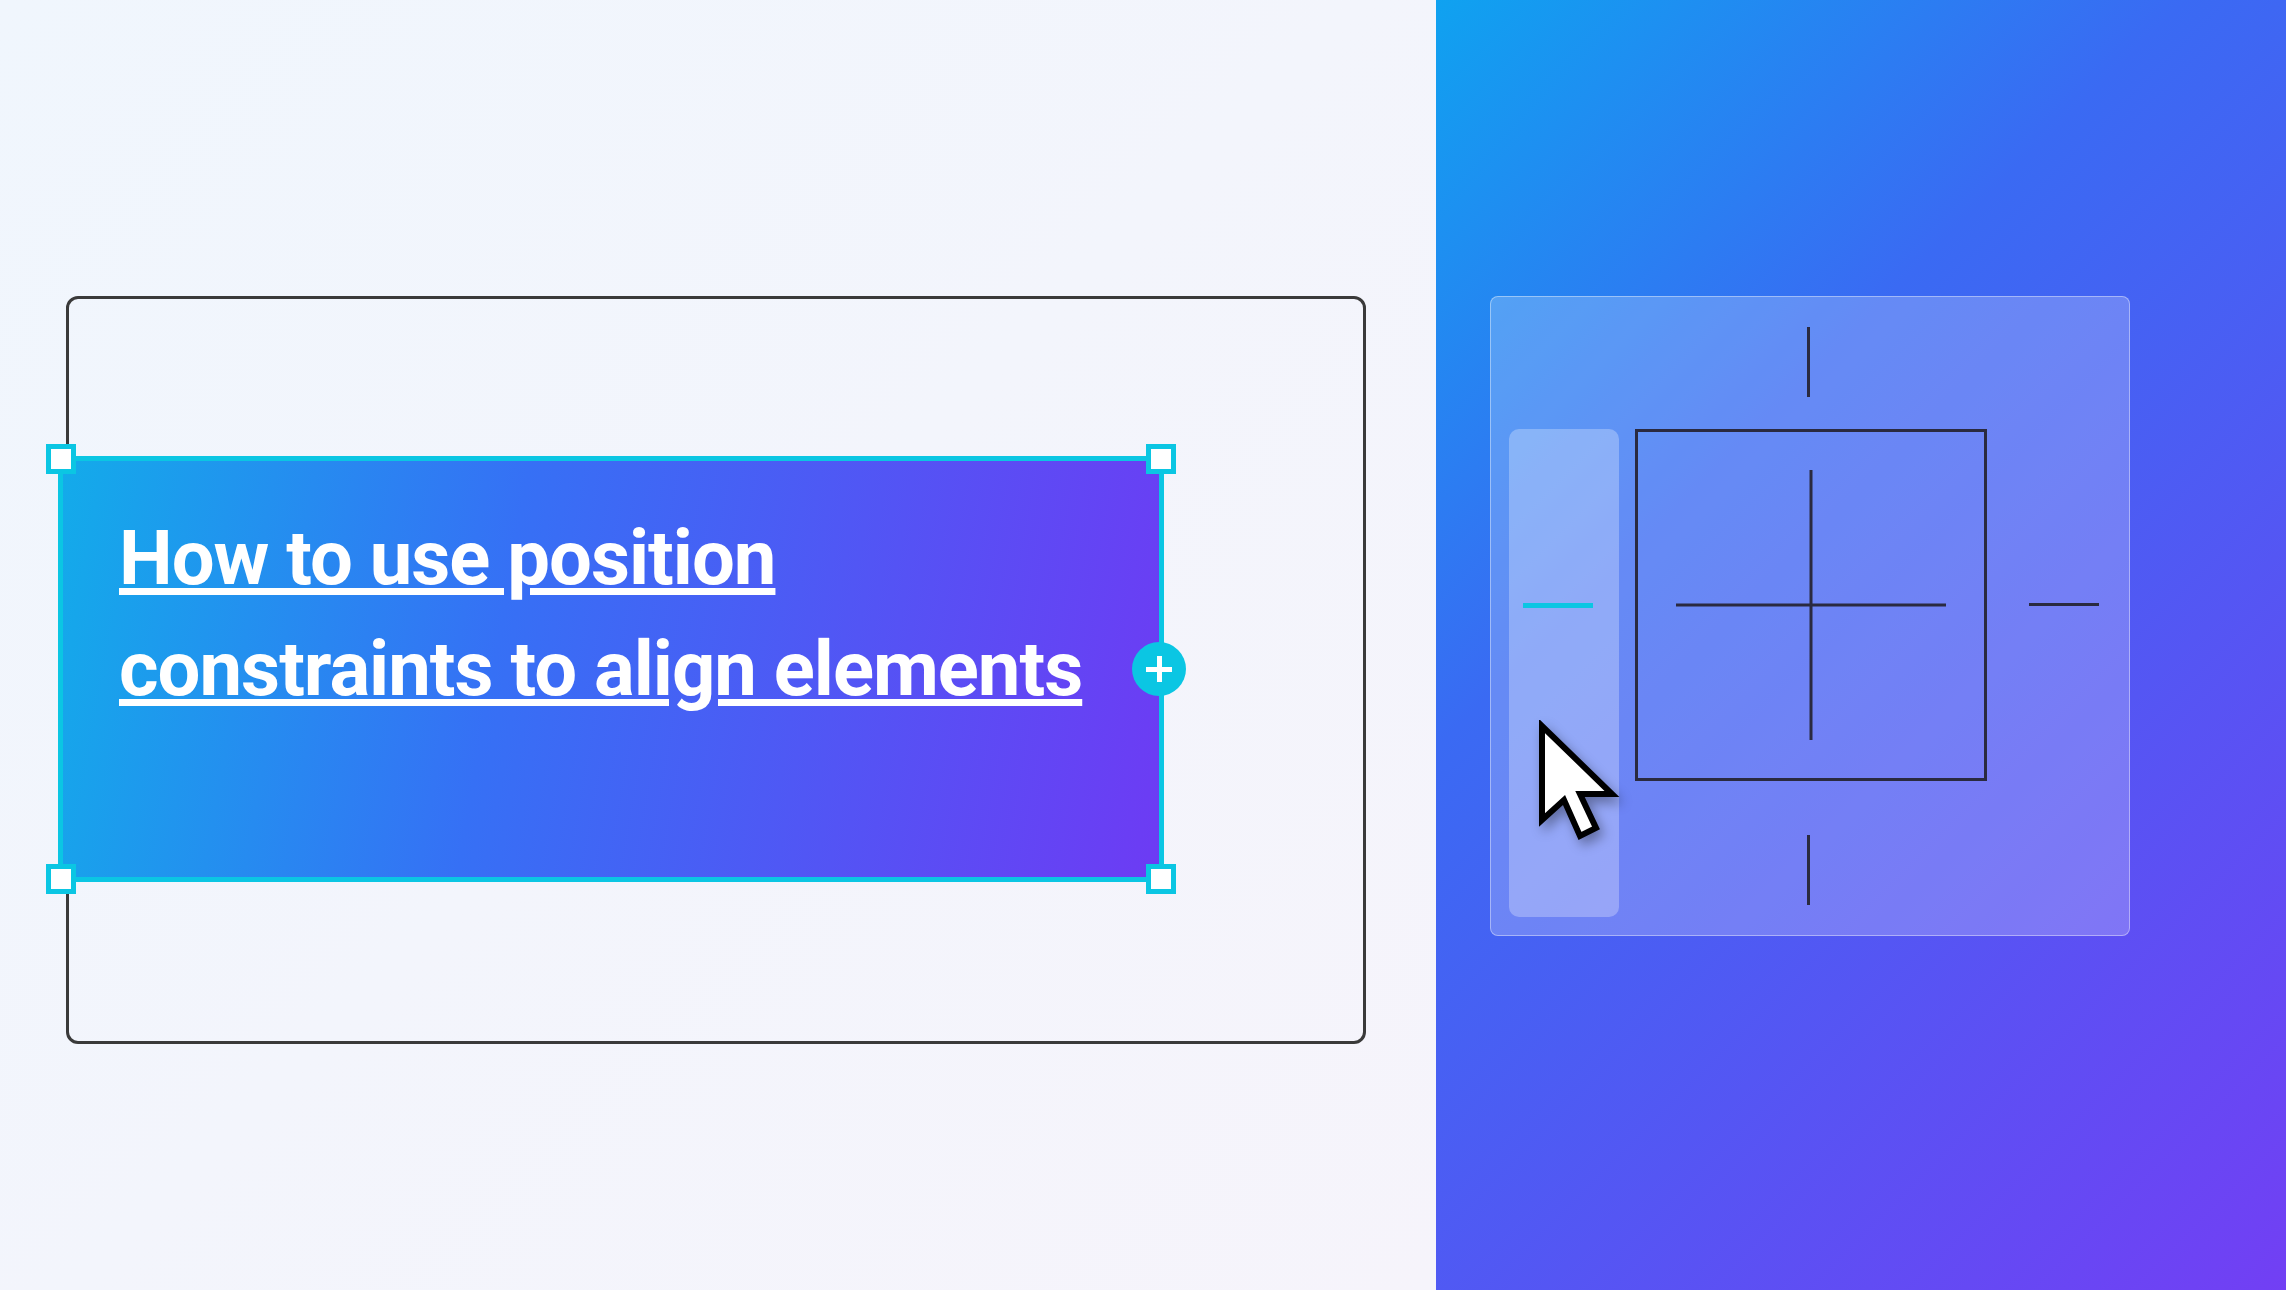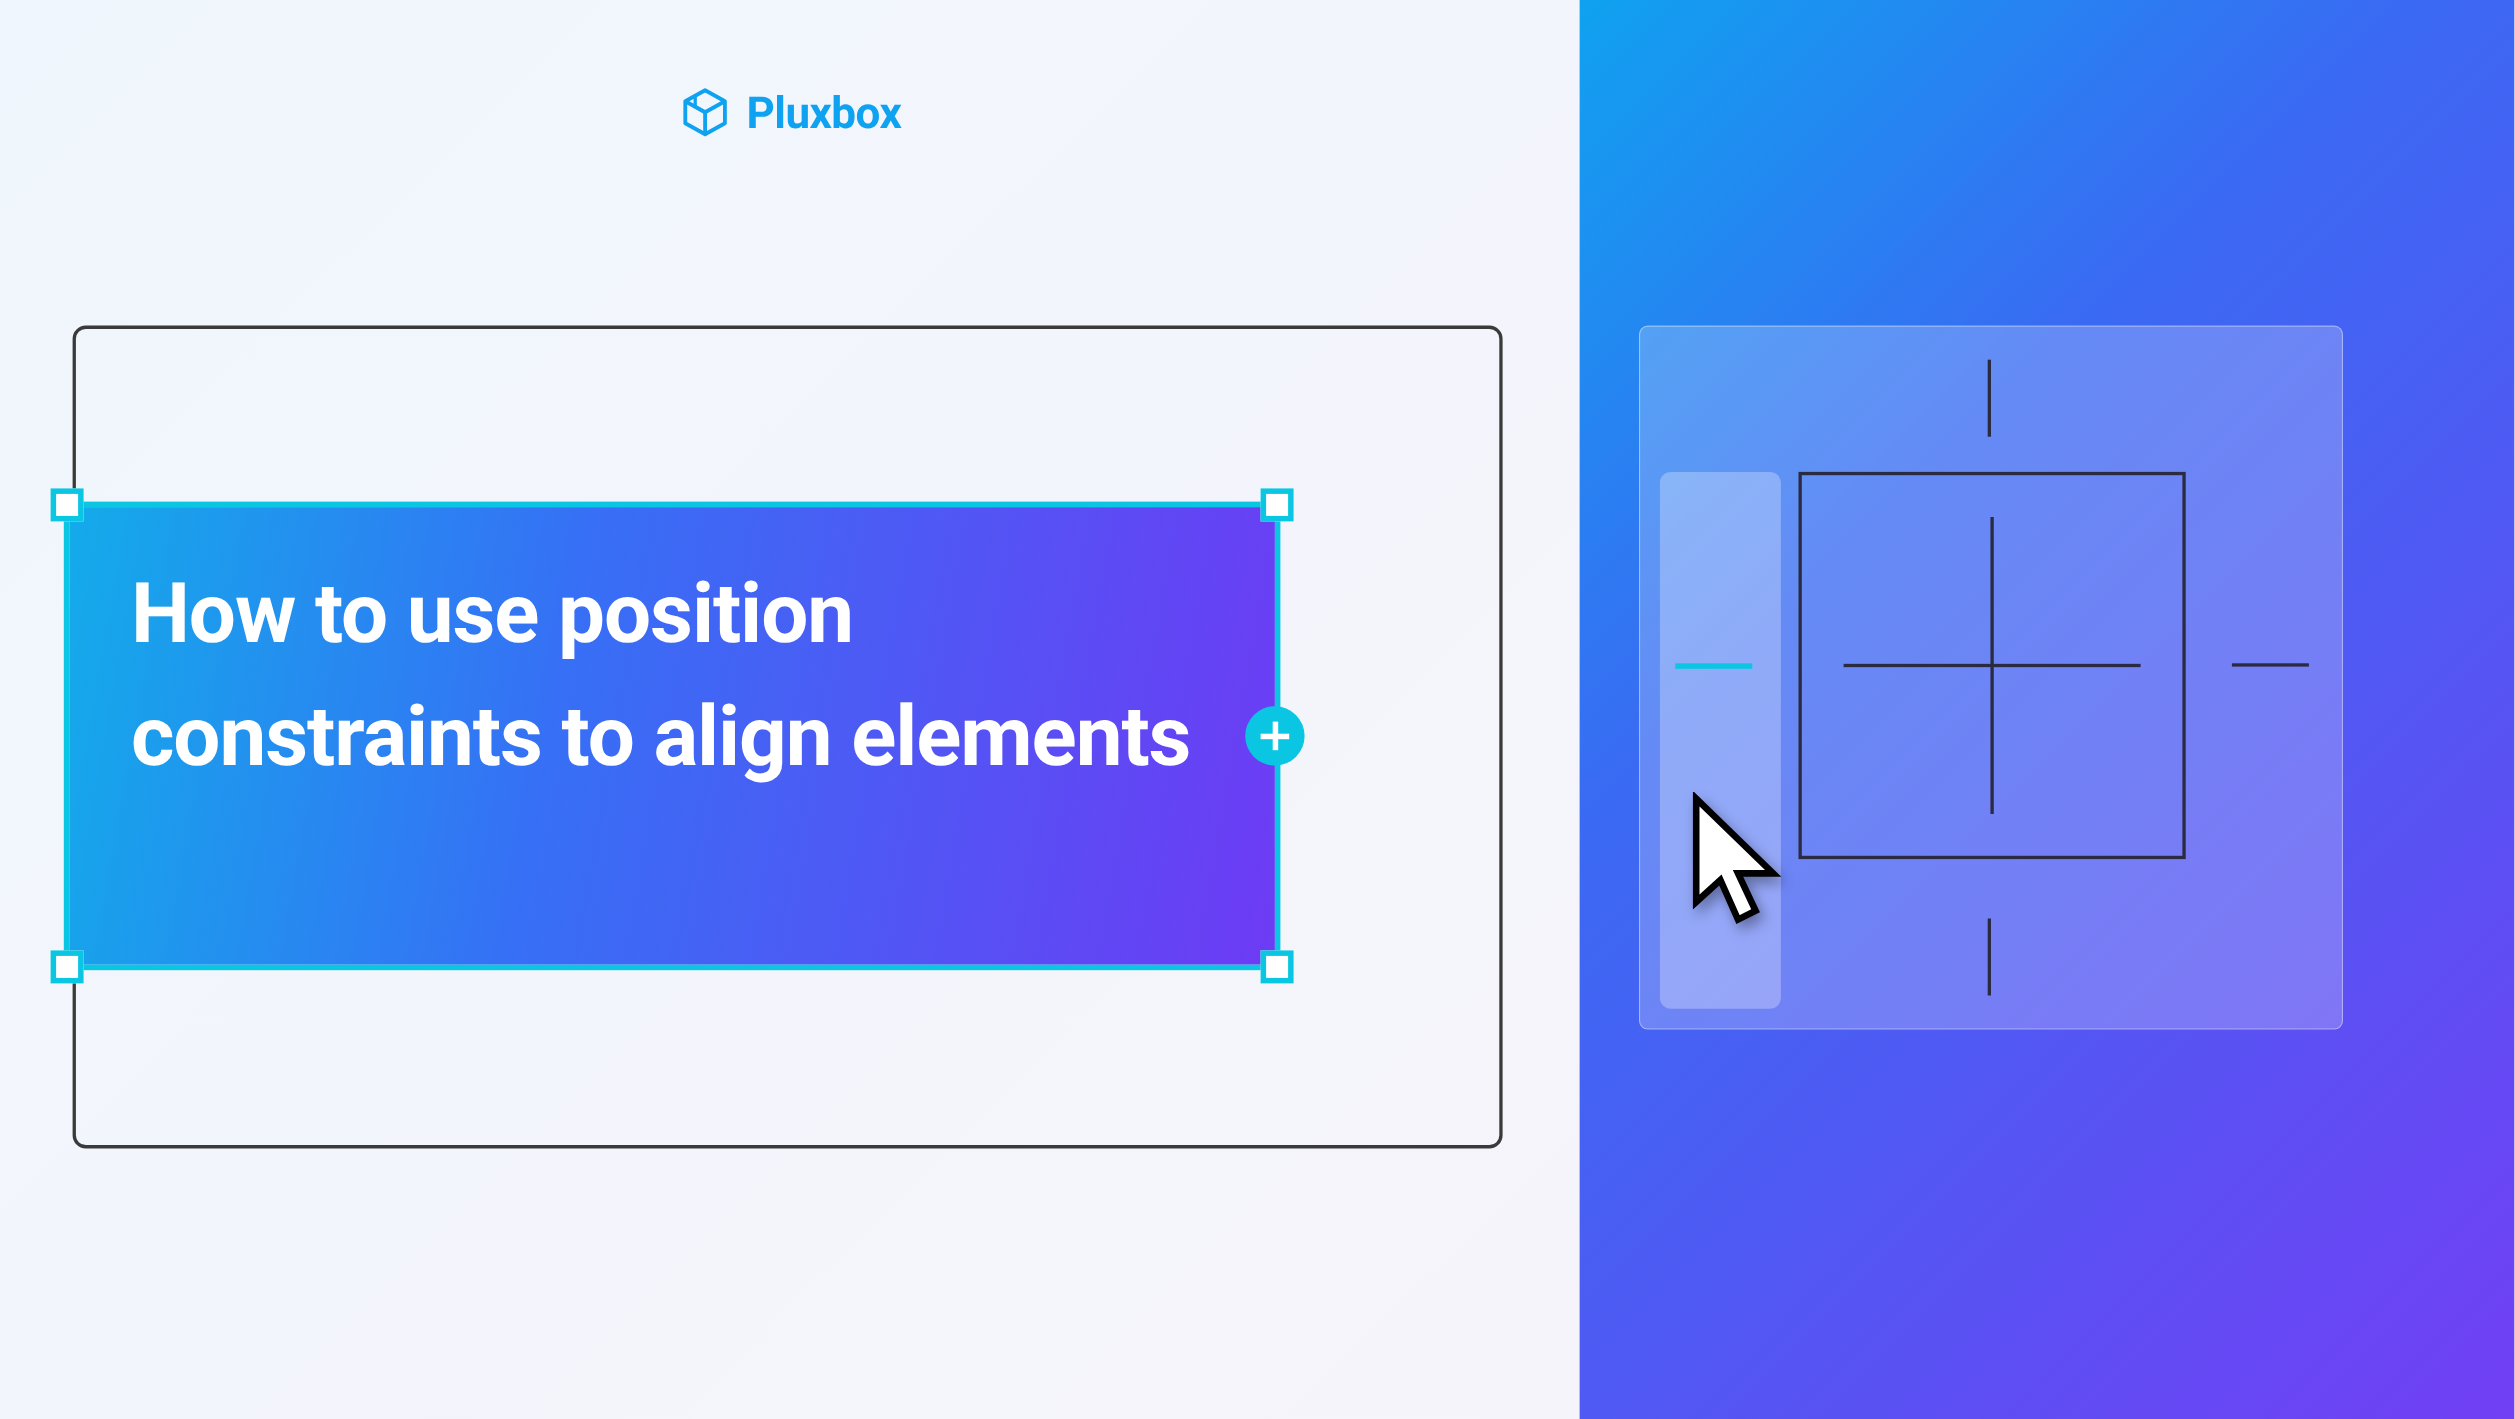--- a/index.html
+++ b/index.html
@@ -57,20 +57,21 @@
       background: linear-gradient(100deg, #13abea 0%, #3670f5 40%, #6d3bf4 100%);
       border: 5px solid #0bc6e3;
     }
     .selection-title {
       color: #ffffff;
       font-size: 76px;
       font-weight: 700;
       line-height: 1.46;
       padding: 42px 56px;
       letter-spacing: -1px;
+      text-decoration: underline;
     }
     .handle {
       position: absolute;
       width: 30px;
       height: 30px;
       background: #ffffff;
       border: 5px solid #0bc6e3;
     }
     .handle-tl { top: -17px; left: -17px; }
     .handle-tr { top: -17px; right: -17px; }
@@ -142,31 +143,20 @@
       position: absolute;
       top: 720px;
       left: 96px;
     }
     .cursor svg { display:block; filter: drop-shadow(4px 6px 6px rgba(0,0,0,0.35)); }
   </style>
 </head>
 <body>
 
 <div class="left-panel">
-  <div class="logo-wrap">
-    <span class="logo-icon">
-      <svg width="48" height="48" viewBox="0 0 48 48" fill="none">
-        <path d="M24 4 L42 14 L42 34 L24 44 L6 34 L6 14 Z" stroke="#0fa2f0" stroke-width="3.5" fill="none" stroke-linejoin="round"></path>
-        <path d="M6 14 L24 24 L42 14" stroke="#0fa2f0" stroke-width="3.5" fill="none" stroke-linejoin="round"></path>
-        <path d="M24 24 L24 44" stroke="#0fa2f0" stroke-width="3.5" fill="none"></path>
-        <path d="M24 24 L15 19 L15 9" stroke="#0fa2f0" stroke-width="3" fill="none" stroke-linejoin="round"></path>
-      </svg>
-    </span>
-    <span class="logo-text">Pluxbox</span>
-  </div>
 
   <div class="canvas-frame">
     <div class="selection-box">
       <div class="selection-title">How to use position constraints to align elements</div>
       <div class="handle handle-tl"></div>
       <div class="handle handle-tr"></div>
       <div class="handle handle-bl"></div>
       <div class="handle handle-br"></div>
       <div class="add-btn"></div>
     </div>

